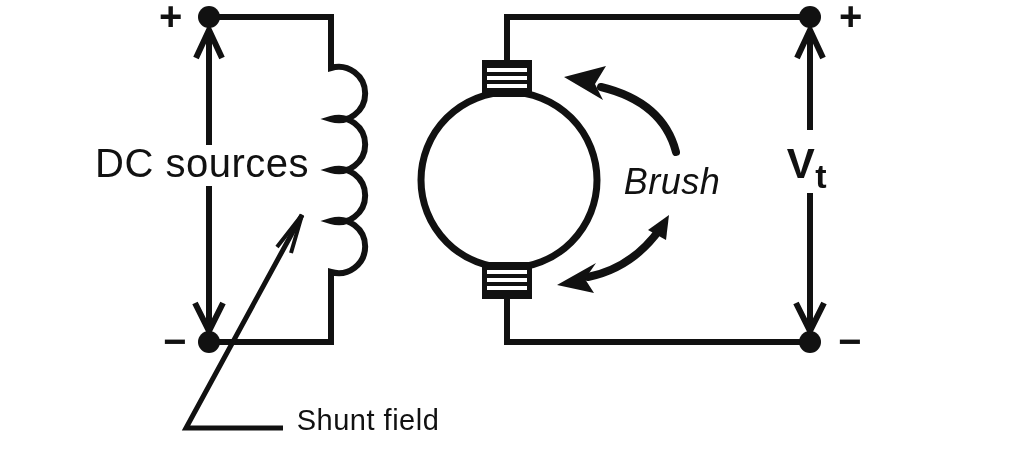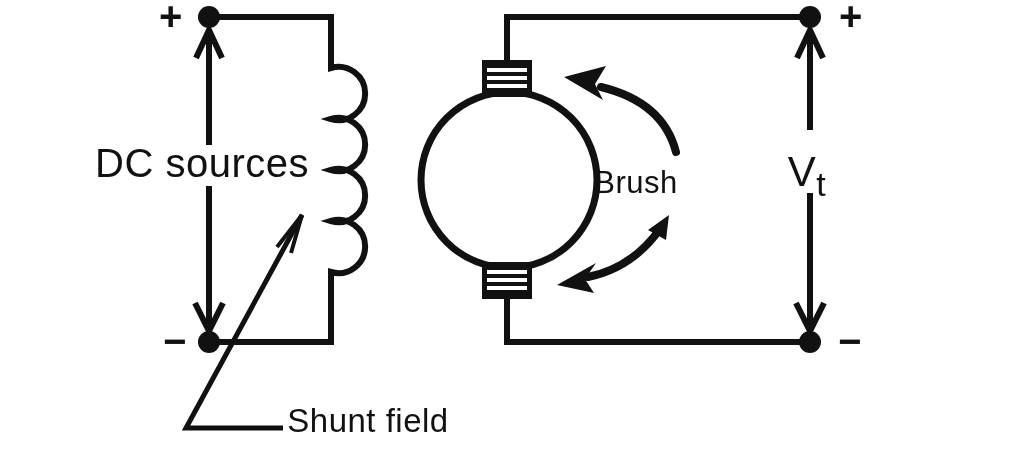--- a/index.html
+++ b/index.html
@@ -6,25 +6,25 @@
   .stage{
     position:relative;width:1024px;height:454px;background:#ffffff;
     font-family:"Liberation Sans", sans-serif;color:#111111;
   }
   .stage svg{position:absolute;left:0;top:0;}
   .lbl{
     position:absolute;transform:translate(-50%,-50%);
     white-space:nowrap;color:#111111;letter-spacing:.5px;line-height:1;
   }
   .lbl-dc      {left:202px;top:163px;font-size:40px;}
-  .lbl-brush   {left:636px;top:182px;font-size:31px;}
-  .lbl-shunt   {left:368px;top:420px;font-size:33px;text-align:center;}
+  .lbl-brush   {left:672px;top:182px;font-size:36px;font-style:italic;}
+  .lbl-shunt   {left:368px;top:420px;font-size:29px;text-align:center;}
   .lbl-eg      {left:511px;top:177px;font-size:44px;}
   .lbl-eg .sub {font-size:36px;position:relative;top:9px;}
-  .lbl-vt      {left:807px;top:172px;font-size:42px;}
+  .lbl-vt      {left:807px;top:164px;font-size:42px;font-weight:bold;}
   .lbl-vt .sub {font-size:34px;position:relative;top:10px;}
   .sign{font-weight:bold;font-size:40px;}
   .sign-plus-left  {left:171px;top:16px;}
   .sign-plus-right {left:851px;top:16px;}
   .sign-minus-left {left:175px;top:341px;}
   .sign-minus-right{left:850px;top:341px;}
 </style>
 </head>
 <body>
 

